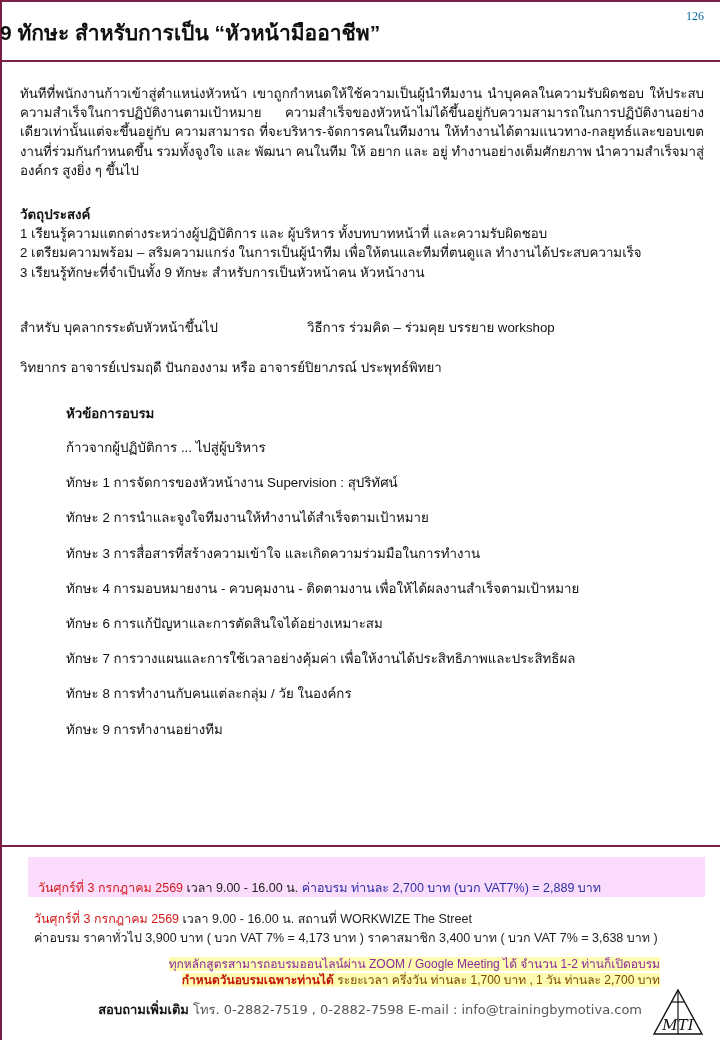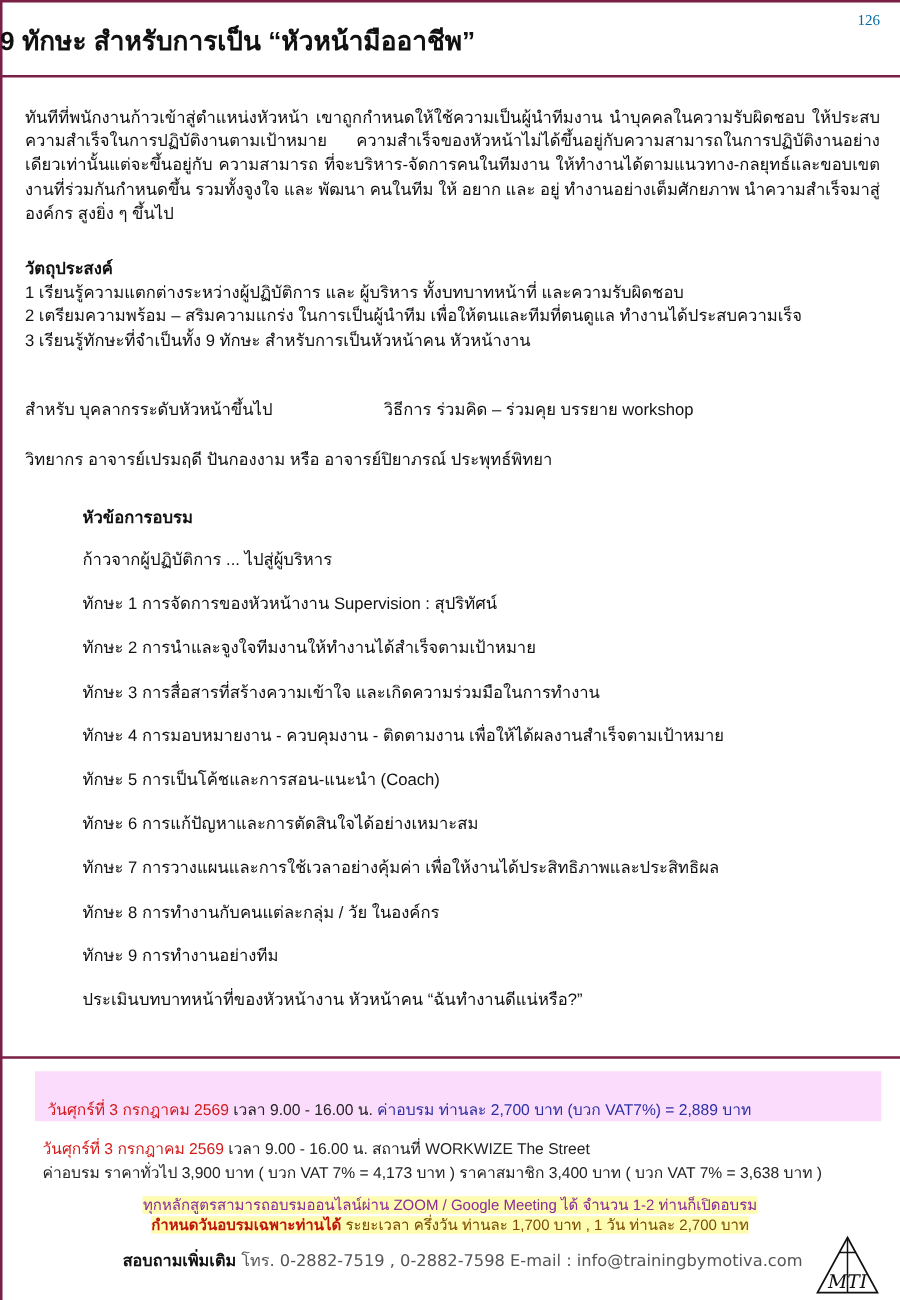--- a/index.html
+++ b/index.html
@@ -23,21 +23,21 @@
   .topics .t-title { font-weight: bold; height: 22px; }
   .topics .t-item { height: 35.2px; line-height: 20px; }
   .topics .t-first { margin-top: 13px; }
   .online-box { position: absolute; left: 28px; top: 857px; width: 677px; height: 40px; background: #fcdcfc; }
   .online-box .l1 { position: absolute; left: 10px; top: 3px; font-size: 12.5px; color: #2b2fa5; }
   .online-box .l2 { position: absolute; left: 10px; top: 21px; font-size: 12.5px; }
   .red { color: #d21a1a; }
   .blue { color: #2b2fa5; }
   .dark { color: #222; }
   .onsite { position: absolute; left: 34px; top: 910px; font-size: 12.5px; line-height: 19px; color: #222; }
-  .promo { position: absolute; left: 60px; top: 957px; width: 600px; text-align: center; font-size: 12px; line-height: 15.5px; }
+  .promo { position: absolute; left: 60px; top: 957px; width: 600px; text-align: right; font-size: 12px; line-height: 15.5px; }
   .promo span.hl { background: #fefcb0; }
   .promo .purple { color: #8b2a9a; }
   .promo .brown { color: #7a4a00; }
   .promo .darkred { color: #c0140e; font-weight: bold; }
   .footer { position: absolute; right: 78px; top: 1000px; text-align: right; font-size: 13px; line-height: 20px;
             font-family: "DejaVu Sans", sans-serif; }
   .footer .gray { color: #555; }
   .footer .strong { font-weight: bold; color: #111; }
   .footer .black { color: #111; }
   .logo { position: absolute; left: 652px; top: 988px; width: 52px; height: 48px; }
@@ -76,26 +76,24 @@
   <span>อาจารย์เปรมฤดี ปันกองงาม หรือ อาจารย์ปิยาภรณ์ ประพุทธ์พิทยา</span>
 </div>
 
 <div class="topics">
   <div class="t-title">หัวข้อการอบรม</div>
   <div class="t-item t-first">ก้าวจากผู้ปฏิบัติการ ... ไปสู่ผู้บริหาร</div>
   <div class="t-item">ทักษะ 1 การจัดการของหัวหน้างาน  Supervision :  สุปริทัศน์</div>
   <div class="t-item">ทักษะ 2 การนำและจูงใจทีมงานให้ทำงานได้สำเร็จตามเป้าหมาย</div>
   <div class="t-item">ทักษะ 3 การสื่อสารที่สร้างความเข้าใจ และเกิดความร่วมมือในการทำงาน</div>
   <div class="t-item">ทักษะ 4 การมอบหมายงาน - ควบคุมงาน - ติดตามงาน เพื่อให้ได้ผลงานสำเร็จตามเป้าหมาย</div>
-  <div class="t-item">ทักษะ 5 การเป็นโค้ชและการสอน-แนะนำ (Coach)</div>
   <div class="t-item">ทักษะ 6 การแก้ปัญหาและการตัดสินใจได้อย่างเหมาะสม</div>
   <div class="t-item">ทักษะ 7 การวางแผนและการใช้เวลาอย่างคุ้มค่า เพื่อให้งานได้ประสิทธิภาพและประสิทธิผล</div>
   <div class="t-item">ทักษะ 8 การทำงานกับคนแต่ละกลุ่ม / วัย ในองค์กร</div>
   <div class="t-item">ทักษะ 9 การทำงานอย่างทีม</div>
-  <div class="t-item">ประเมินบทบาทหน้าที่ของหัวหน้างาน หัวหน้าคน  “ฉันทำงานดีแน่หรือ?”</div>
 </div>
 
 <div class="divider" style="top:845px"></div>
 
 <div class="online-box">
   <div class="l2">
     <span class="red">วันศุกร์ที่ 3 กรกฎาคม 2569</span><span class="dark"> เวลา  9.00 - 16.00 น.</span><span class="blue"> ค่าอบรม ท่านละ  2,700 บาท  (บวก VAT7%) = 2,889 บาท</span>
   </div>
 </div>
 

